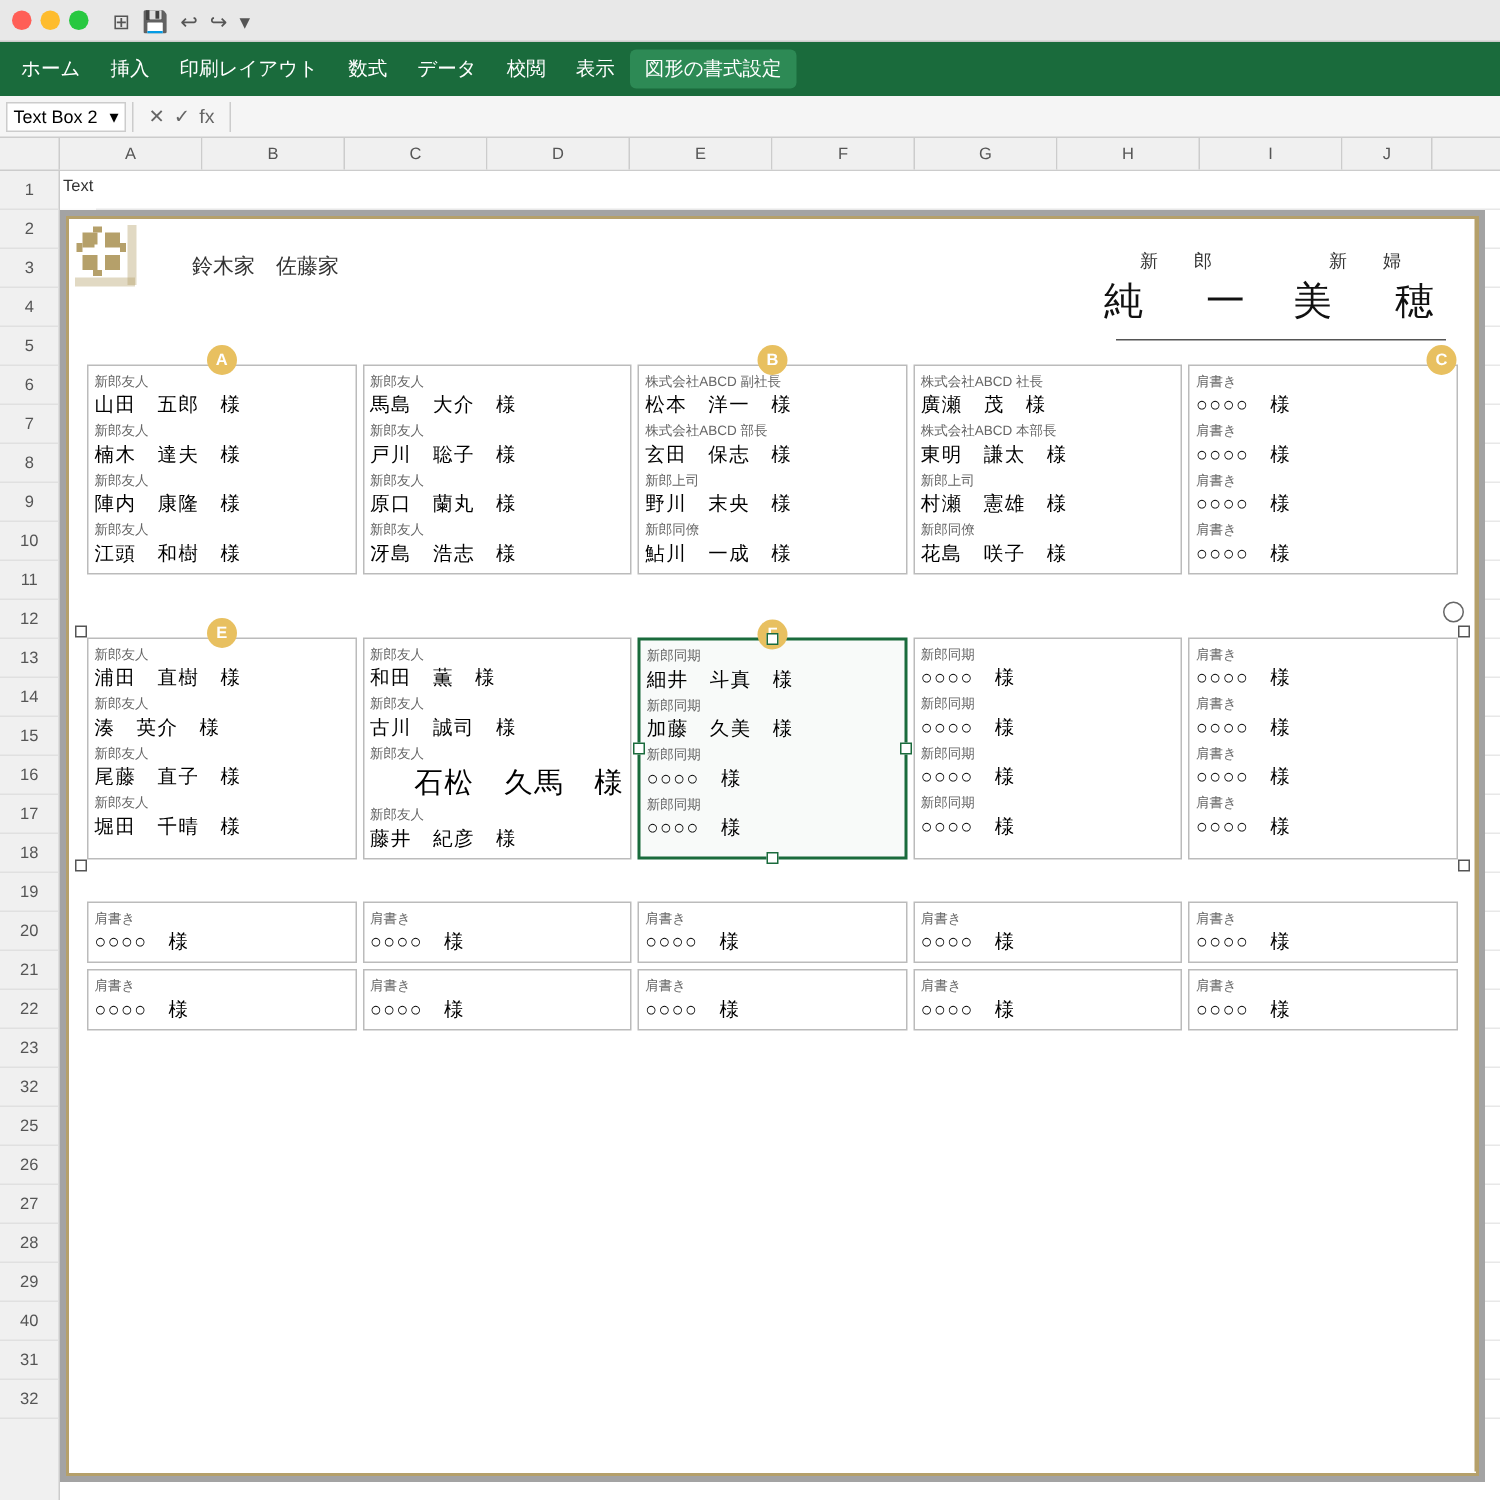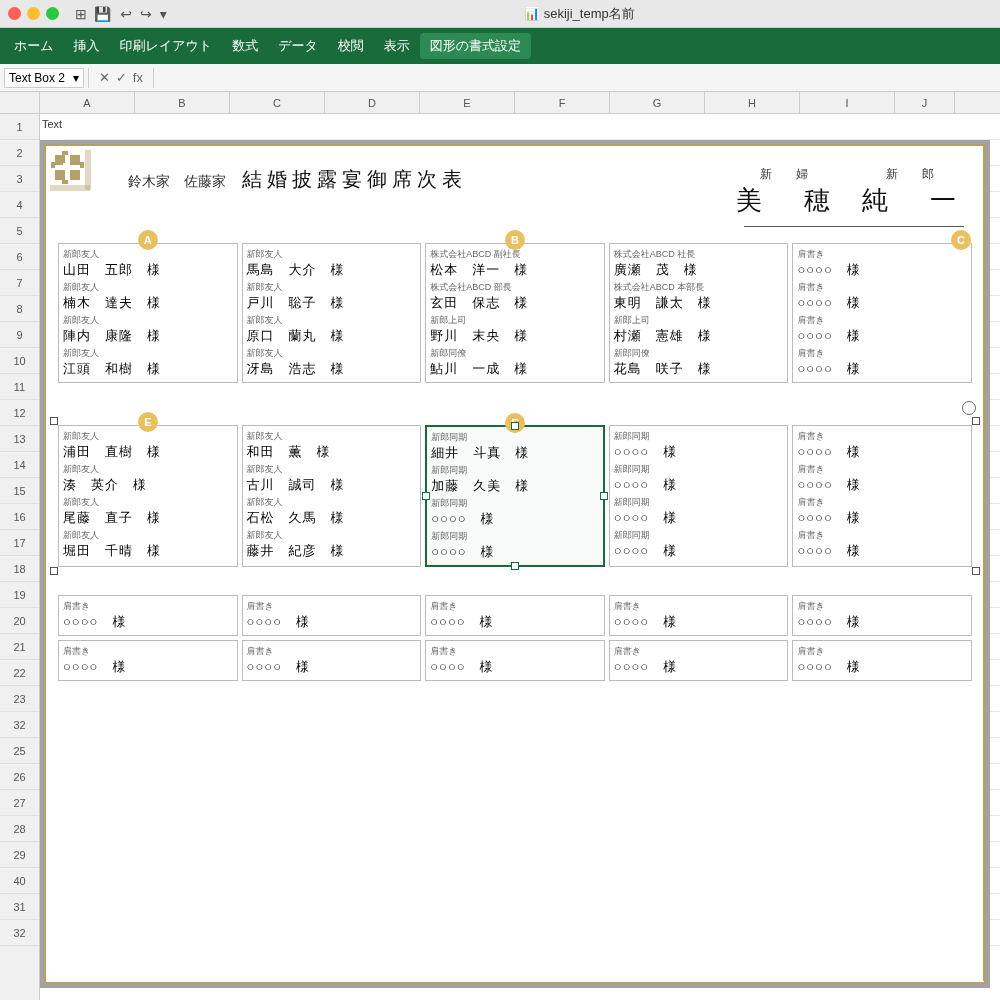--- a/index.html
+++ b/index.html
@@ -176,24 +176,20 @@
     <div class="tl tl-yellow"></div>
     <div class="tl tl-green"></div>
   </div>
 
   <div style="display:flex;gap:8px;margin-left:16px;font-size:14px;color:#555;">
     <span>⊞</span>
     <span>💾</span>
     <span>↩</span>
     <span>↪</span>
     <span>▾</span>
-  </div>
-  <div class="titlebar-title">
-    <span>📊</span>
-    <span>sekiji_temp名前</span>
   </div>
 </div>
 
 <div class="menubar">
   <div class="menu-item">ホーム</div>
   <div class="menu-item">挿入</div>
   <div class="menu-item">印刷レイアウト</div>
   <div class="menu-item">数式</div>
   <div class="menu-item">データ</div>
   <div class="menu-item">校閲</div>
@@ -328,32 +324,31 @@
             </svg>
           </div>
 
           <div style="position:absolute;top:-1px;right:-1px;width:2px;height:100%;background:#b5a06a;"></div>
 
           <div style="display:flex;align-items:flex-start;justify-content:space-between;padding-top:8px;margin-bottom:8px;">
 
             <div style="padding-left:70px;">
               <div style="display:flex;align-items:baseline;gap:16px;">
                 <div style="font-size:14px;color:#333;line-height:1.6;">鈴木家　佐藤家</div>
-                <div style="font-size:20px;letter-spacing:5px;color:#111;">結婚披露宴御席次表</div>
               </div>
             </div>
 
             <div style="display:flex;gap:24px;text-align:center;margin-right:8px;">
+              <div>
+                <div style="font-size:12px;letter-spacing:6px;color:#333;">新　郎</div>
+                <div style="font-size:26px;letter-spacing:8px;color:#111;">純　一</div>
+              </div>
               <div>
                 <div style="font-size:12px;letter-spacing:6px;color:#333;">新　婦</div>
                 <div style="font-size:26px;letter-spacing:8px;color:#111;">美　穂</div>
-              </div>
-              <div>
-                <div style="font-size:12px;letter-spacing:6px;color:#333;">新　郎</div>
-                <div style="font-size:26px;letter-spacing:8px;color:#111;">純　一</div>
               </div>
             </div>
           </div>
 
           <div style="border-bottom:1.5px solid #555;width:220px;margin-left:auto;margin-right:8px;margin-bottom:16px;"></div>
 
           <div style="display:grid;grid-template-columns:repeat(5,1fr);gap:4px;margin-bottom:16px;">
 
             <div style="position:relative;border:1px solid #bbb;padding:4px;">
               <div style="position:absolute;top:-14px;left:50%;transform:translateX(-50%);background:#e8c060;color:white;border-radius:50%;width:20px;height:20px;display:flex;align-items:center;justify-content:center;font-size:11px;font-weight:bold;">A</div>
@@ -436,21 +431,21 @@
               <div style="font-size:9px;color:#666;margin-top:2px;">新郎友人</div>
               <div style="font-size:13px;letter-spacing:1px;">堀田　千晴　様</div>
             </div>
 
             <div style="border:1px solid #bbb;padding:4px;">
               <div style="font-size:9px;color:#666;">新郎友人</div>
               <div style="font-size:13px;letter-spacing:1px;">和田　薫　様</div>
               <div style="font-size:9px;color:#666;margin-top:2px;">新郎友人</div>
               <div style="font-size:13px;letter-spacing:1px;">古川　誠司　様</div>
               <div style="font-size:9px;color:#666;margin-top:2px;">新郎友人</div>
-              <div style="font-size:13px;letter-spacing:1px;">石松　久馬　様</div>
+              <div style="font-size:19px;letter-spacing:1px;text-align:right;">石松　久馬　様</div>
               <div style="font-size:9px;color:#666;margin-top:2px;">新郎友人</div>
               <div style="font-size:13px;letter-spacing:1px;">藤井　紀彦　様</div>
             </div>
 
             <div style="position:relative;border:2px solid #1a6b3c;padding:4px;background:rgba(26,107,60,0.03);">
               <div style="position:absolute;top:-14px;left:50%;transform:translateX(-50%);background:#e8c060;color:white;border-radius:50%;width:20px;height:20px;display:flex;align-items:center;justify-content:center;font-size:11px;font-weight:bold;">F</div>
 
               <div style="position:absolute;top:50%;left:-5px;transform:translateY(-50%);width:8px;height:8px;background:white;border:1px solid #1a6b3c;"></div>
               <div style="position:absolute;top:50%;right:-5px;transform:translateY(-50%);width:8px;height:8px;background:white;border:1px solid #1a6b3c;"></div>
               <div style="position:absolute;top:-5px;left:50%;transform:translateX(-50%);width:8px;height:8px;background:white;border:1px solid #1a6b3c;"></div>

